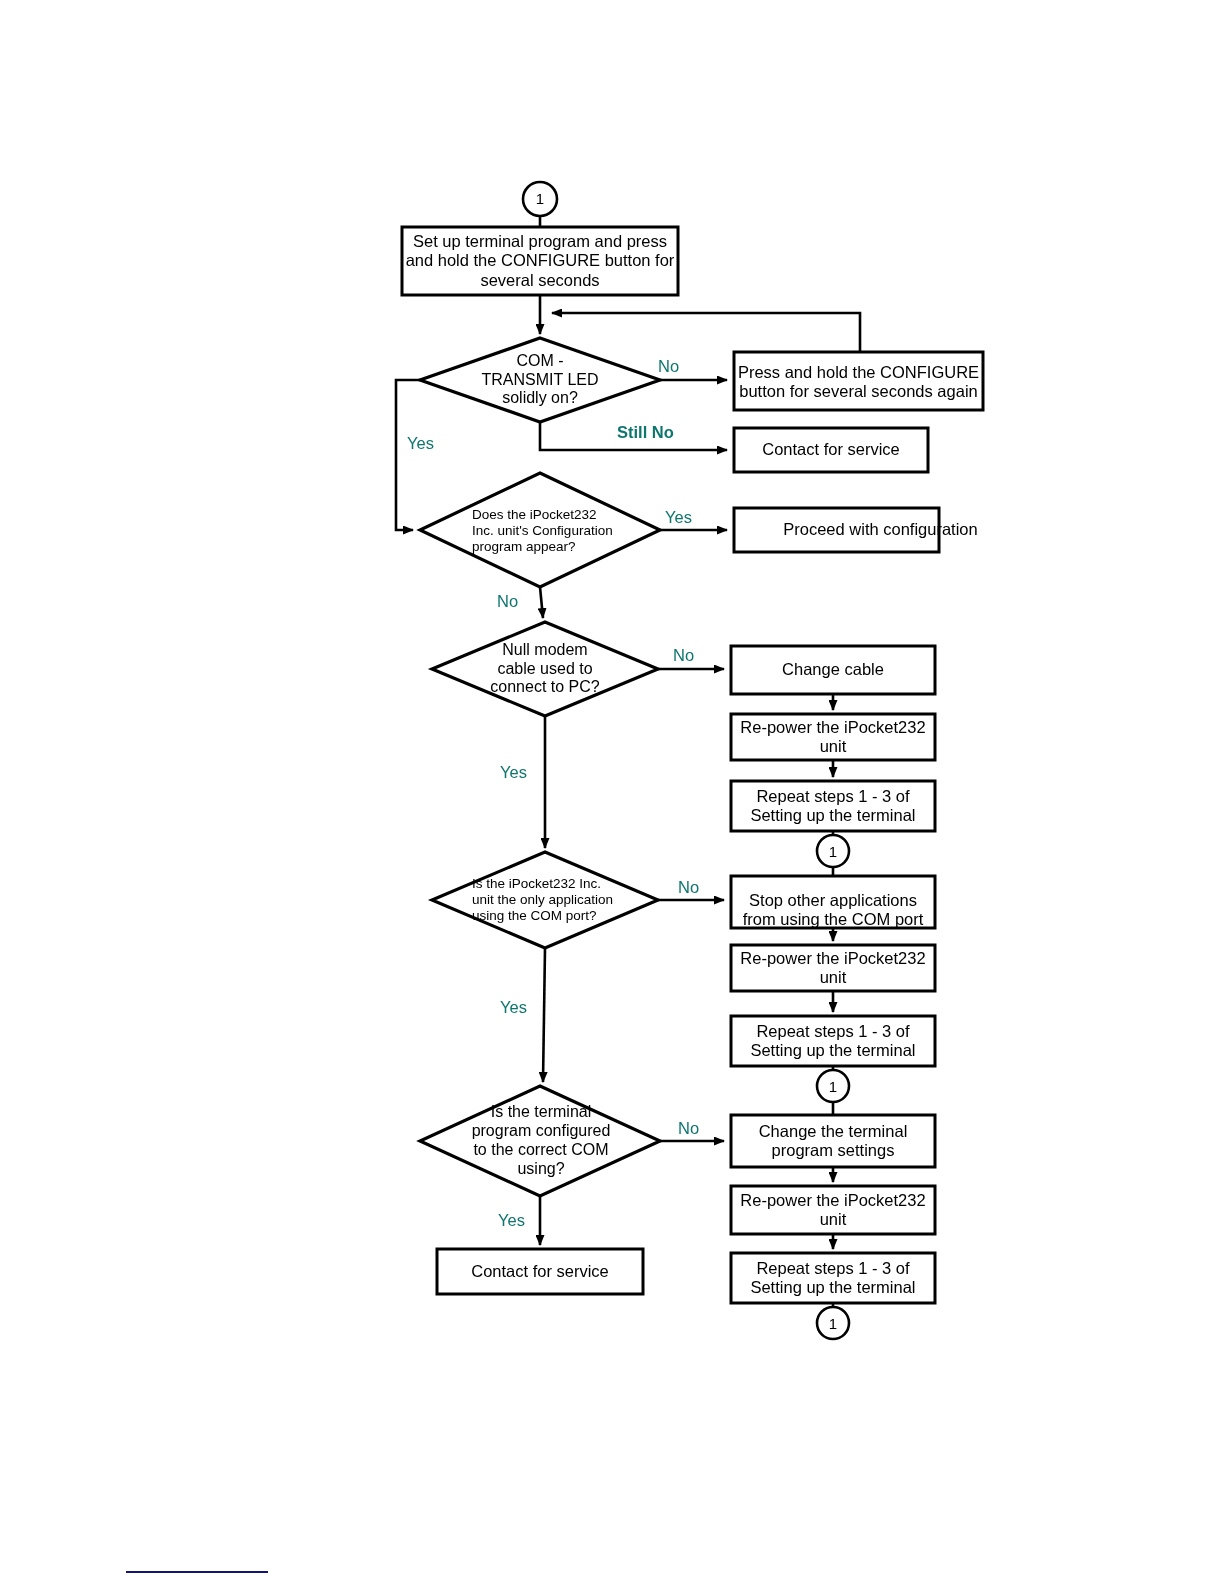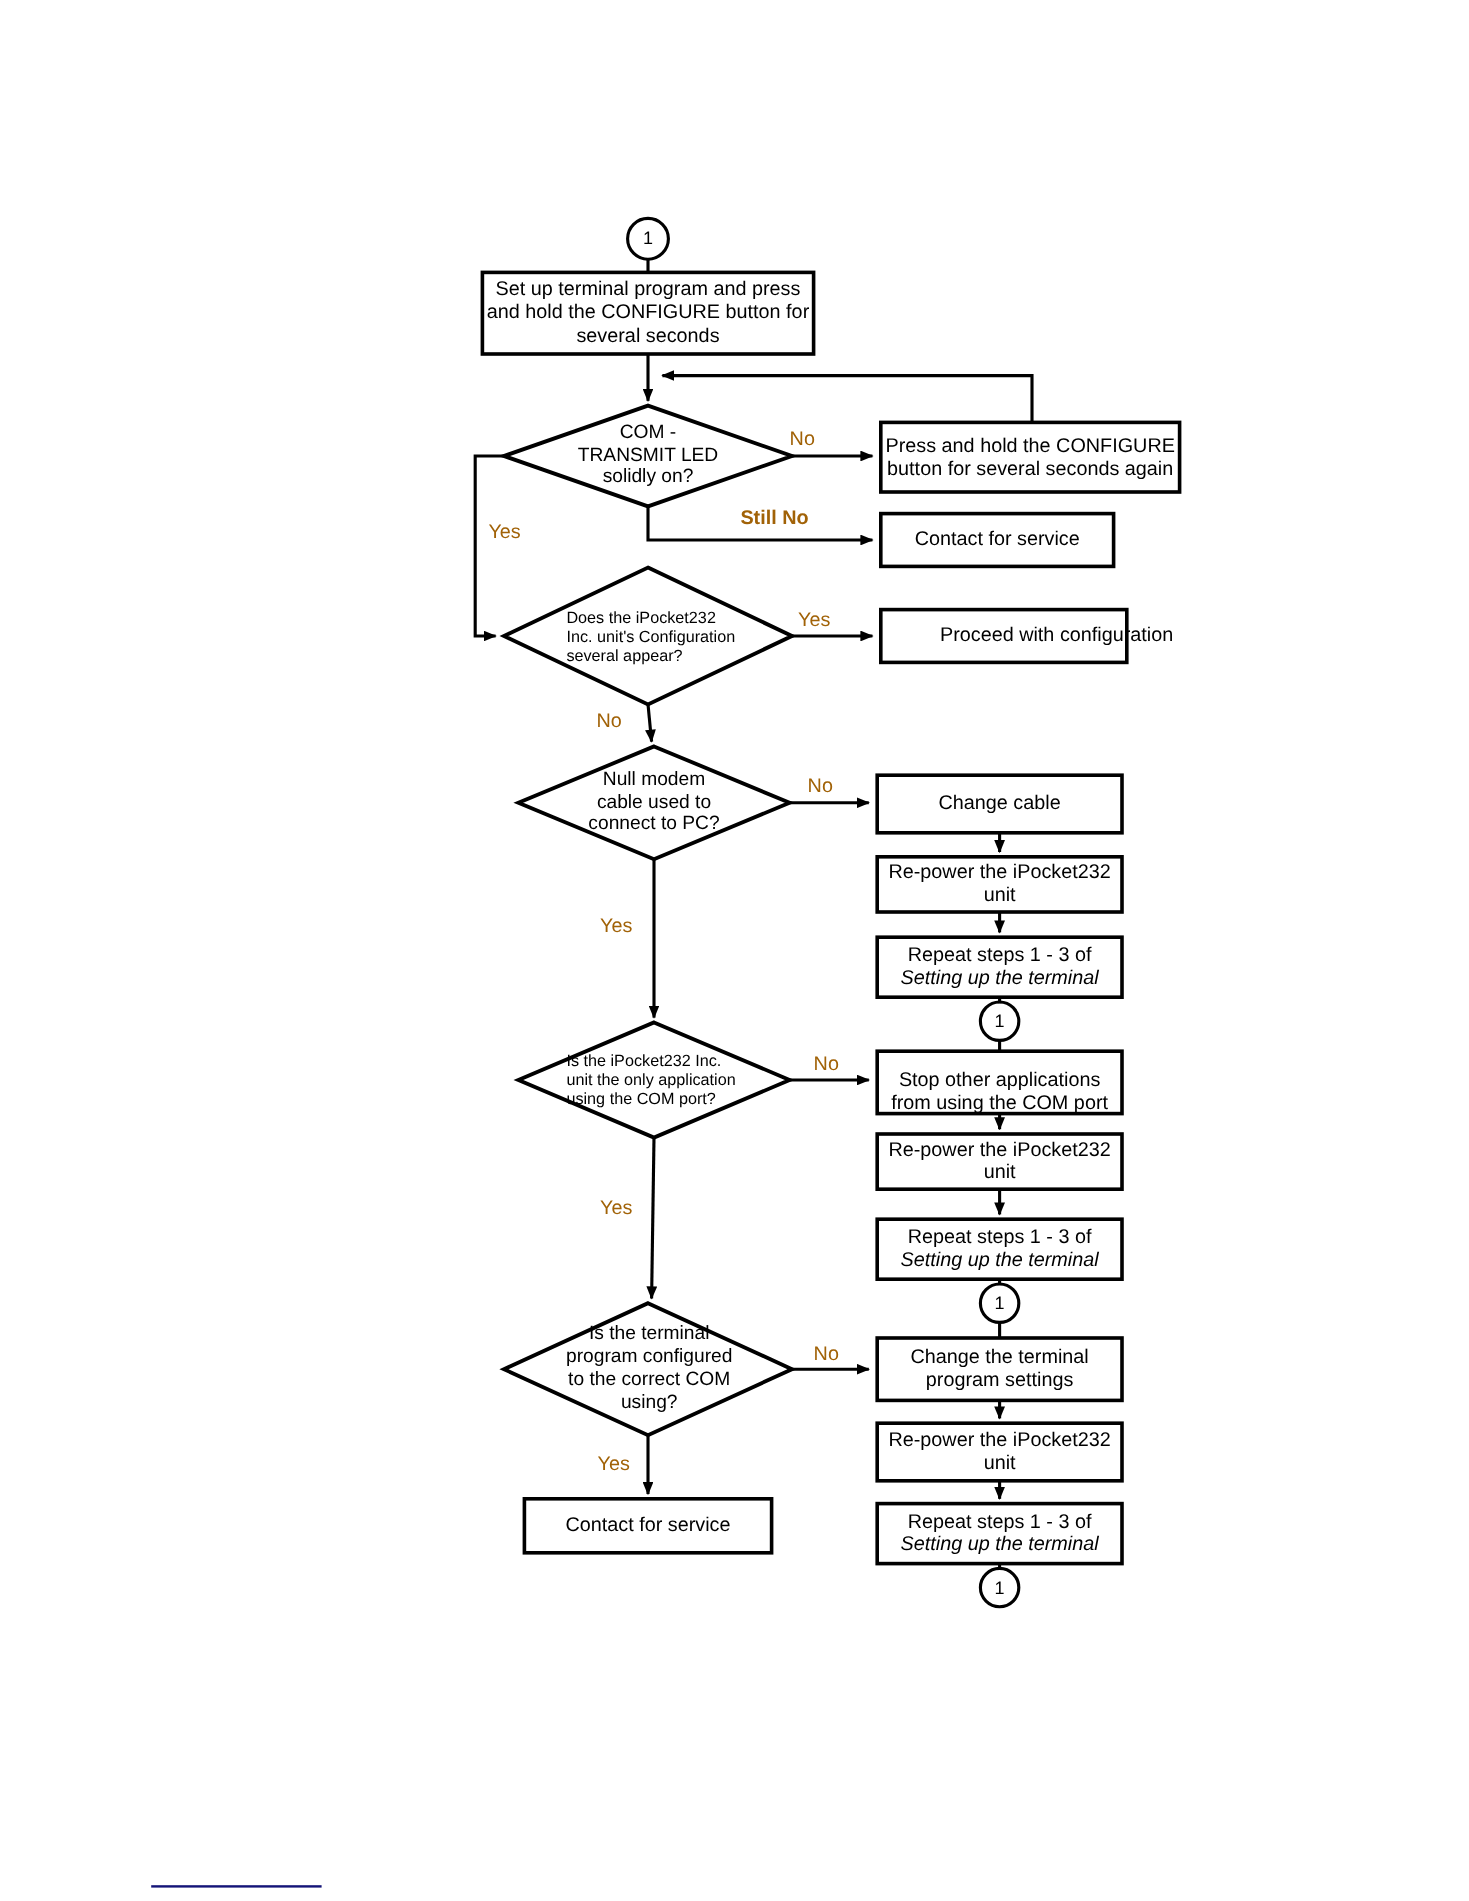--- a/index.html
+++ b/index.html
@@ -42,34 +42,34 @@
   .node-text.left {
     justify-content: flex-start;
     text-align: left;
   }
   .box-label { font-size: 16.5px; }
   .dia-label { font-size: 16px; }
   .dia-label-sm { font-size: 13.5px; }
   .edge-label {
     position: absolute;
     font-size: 16.5px;
-    color: #a16207;
+    color: #0f766e;
     font-family: "Liberation Sans", sans-serif;
     white-space: nowrap;
     pointer-events: none;
   }
   .conn-num {
     position: absolute;
     font-size: 15px;
     color: #000;
     text-align: center;
     font-family: "Liberation Sans", sans-serif;
     pointer-events: none;
   }
-  .ital { font-style: italic; }
+  .ital { }
   .footer-rule {
     position: absolute;
     background: #141478;
   }
 </style>
 </head>
 <body>
 
 <div id="chart-root">
 
@@ -187,21 +187,21 @@
 button for several seconds again</div>
 
   <div class="edge-label" style="left:617px; top:423px;font-weight:bold;">Still No</div>
 
   <div class="node-text box-label" style="left:736px; top:430px; width:190px; height:40px;">Contact for service</div>
 
   <div class="edge-label" style="left:407px; top:434px;">Yes</div>
 
   <div class="node-text dia-label-sm left" style="left:472px; top:505px; width:190px; height:52px;">Does the iPocket232
 Inc. unit's Configuration
-several appear?</div>
+program appear?</div>
 
   <div class="edge-label" style="left:665px; top:508px;">Yes</div>
 
   <div class="node-text box-label" style="left:736px; top:510px; width:201px; height:40px;padding-left:44px;">Proceed with configuration</div>
 
   <div class="edge-label" style="left:497px; top:592px;">No</div>
 
   <div class="node-text dia-label" style="left:460px; top:638px; width:170px; height:62px;">Null modem
 cable used to
 connect to PC?</div>

